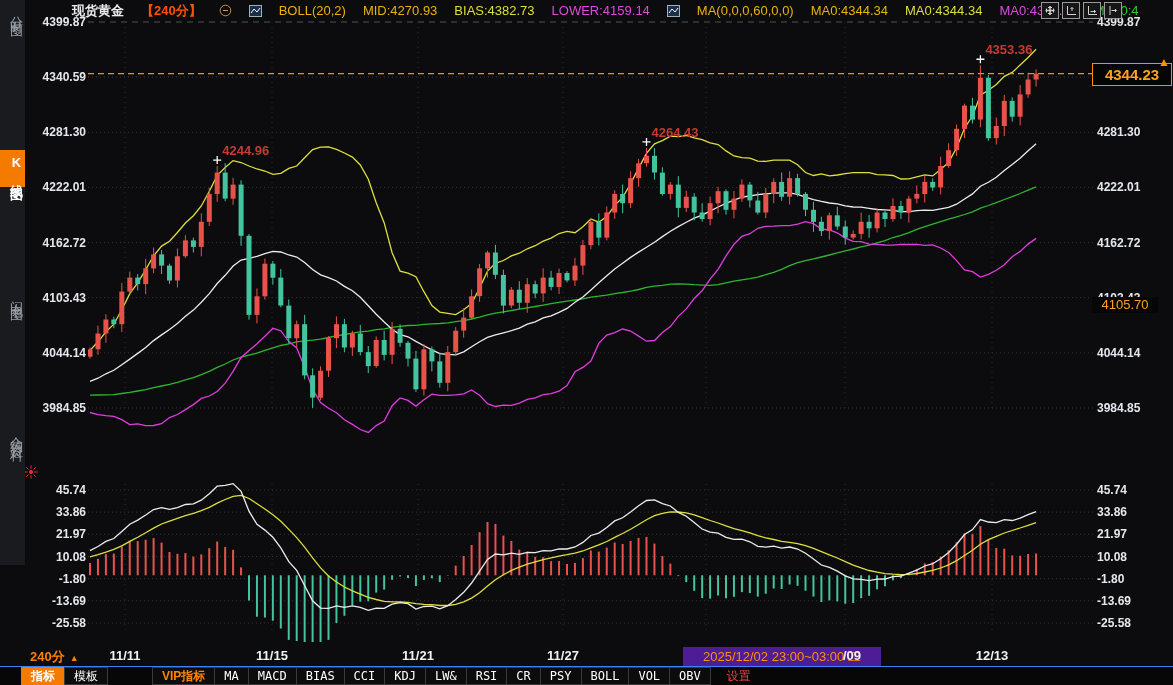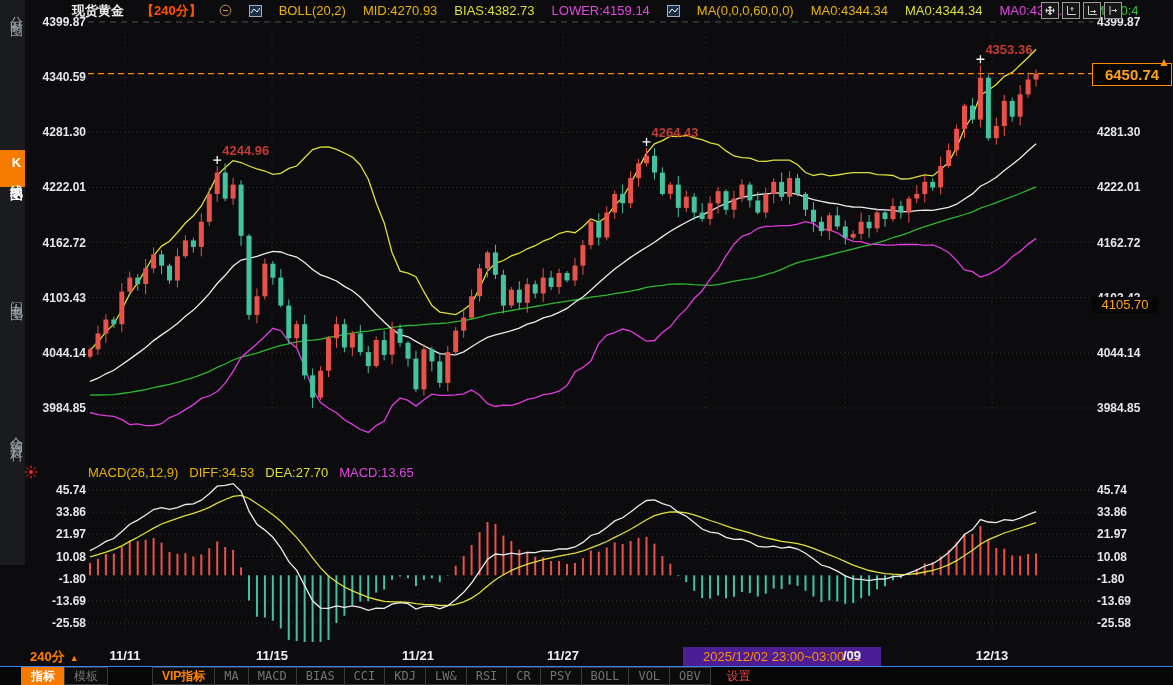--- a/index.html
+++ b/index.html
@@ -36,21 +36,21 @@
   .xrow{position:absolute;left:0;top:647px;width:1173px;height:18px;font-size:13px;z-index:3;}
   .xlab{position:absolute;top:1px;transform:translateX(-50%);color:#eef1f5;font-weight:bold;}
   .xlab.left{transform:none;}
   .xtip{position:absolute;left:683px;top:0;background:#4c1d95;color:#ff9000;padding:1px 20px;font-size:13px;}
   .period-lab{position:absolute;left:30px;top:648px;color:#ff7e00;font-weight:bold;font-size:13px;z-index:3;cursor:pointer;}
   .period-lab .tri{font-size:9px;margin-left:5px;}
   .watermark{position:absolute;left:1034px;top:622px;font-size:31px;color:#b6bdc5;letter-spacing:1px;z-index:3;}
   .tbar{position:absolute;left:0;top:666px;width:1173px;height:19px;background:#070707;display:flex;
         align-items:stretch;padding-left:22px;box-sizing:border-box;z-index:5;border-top:1px solid #3b82f6;}
   .tcell{display:flex;align-items:center;padding:0 9px;border:1px solid #3a3a3a;margin-left:-1px;
-         background:#0c0c0c;color:#737373;cursor:pointer;white-space:nowrap;font-size:12px;}
+         background:#0c0c0c;color:#ffffff;cursor:pointer;white-space:nowrap;font-size:12px;}
   .tcell.en{font-family:"DejaVu Sans Mono",monospace;}
   .tcell.sel{background:#f57b00;border-color:#f57b00;color:#fff;font-weight:bold;}
   .tcell.vip{color:#ff8400;font-weight:bold;margin-left:44px;}
   .tcell.plain{border-color:transparent;background:transparent;color:#ef4444;margin-left:6px;}
 </style>
 </head>
 <body>
 
 <div class="stage">
 
@@ -572,28 +572,22 @@
 
   <span class="sun">
     <svg width="14" height="14">
       <circle cx="7" cy="7" r="2" fill="#ff2a2a"></circle>
       <g stroke="#ff2a2a" stroke-width="1">
         <path d="M7 0.5v3M7 10.5v3M0.5 7h3M10.5 7h3M2.4 2.4l2.1 2.1M9.5 9.5l2.1 2.1M11.6 2.4L9.5 4.5M4.5 9.5l-2.1 2.1"></path>
       </g>
     </svg>
   </span>
 
-  <div class="macd-hdr">
-    <span class="h-white">MACD(26,12,9)</span>
-    <span class="h-white">DIFF:34.53</span>
-    <span class="h-yellow">DEA:27.70</span>
-    <span class="h-magenta">MACD:13.65</span>
-  </div>
-
-  <div class="px-box cur">6450.74</div>
+
+  <div class="px-box cur">4344.23</div>
   <span class="px-arrow">▲</span>
   <div class="px-box prev">4105.70</div>
 
   <div class="xrow">
     <span class="xlab" style="left:125px">11/11</span>
     <span class="xlab" style="left:272px">11/15</span>
     <span class="xlab" style="left:418px">11/21</span>
     <span class="xlab" style="left:563px">11/27</span>
     <span class="xtip">2025/12/02 23:00~03:00 二</span>
     <span class="xlab left" style="left:843px">/09</span>

